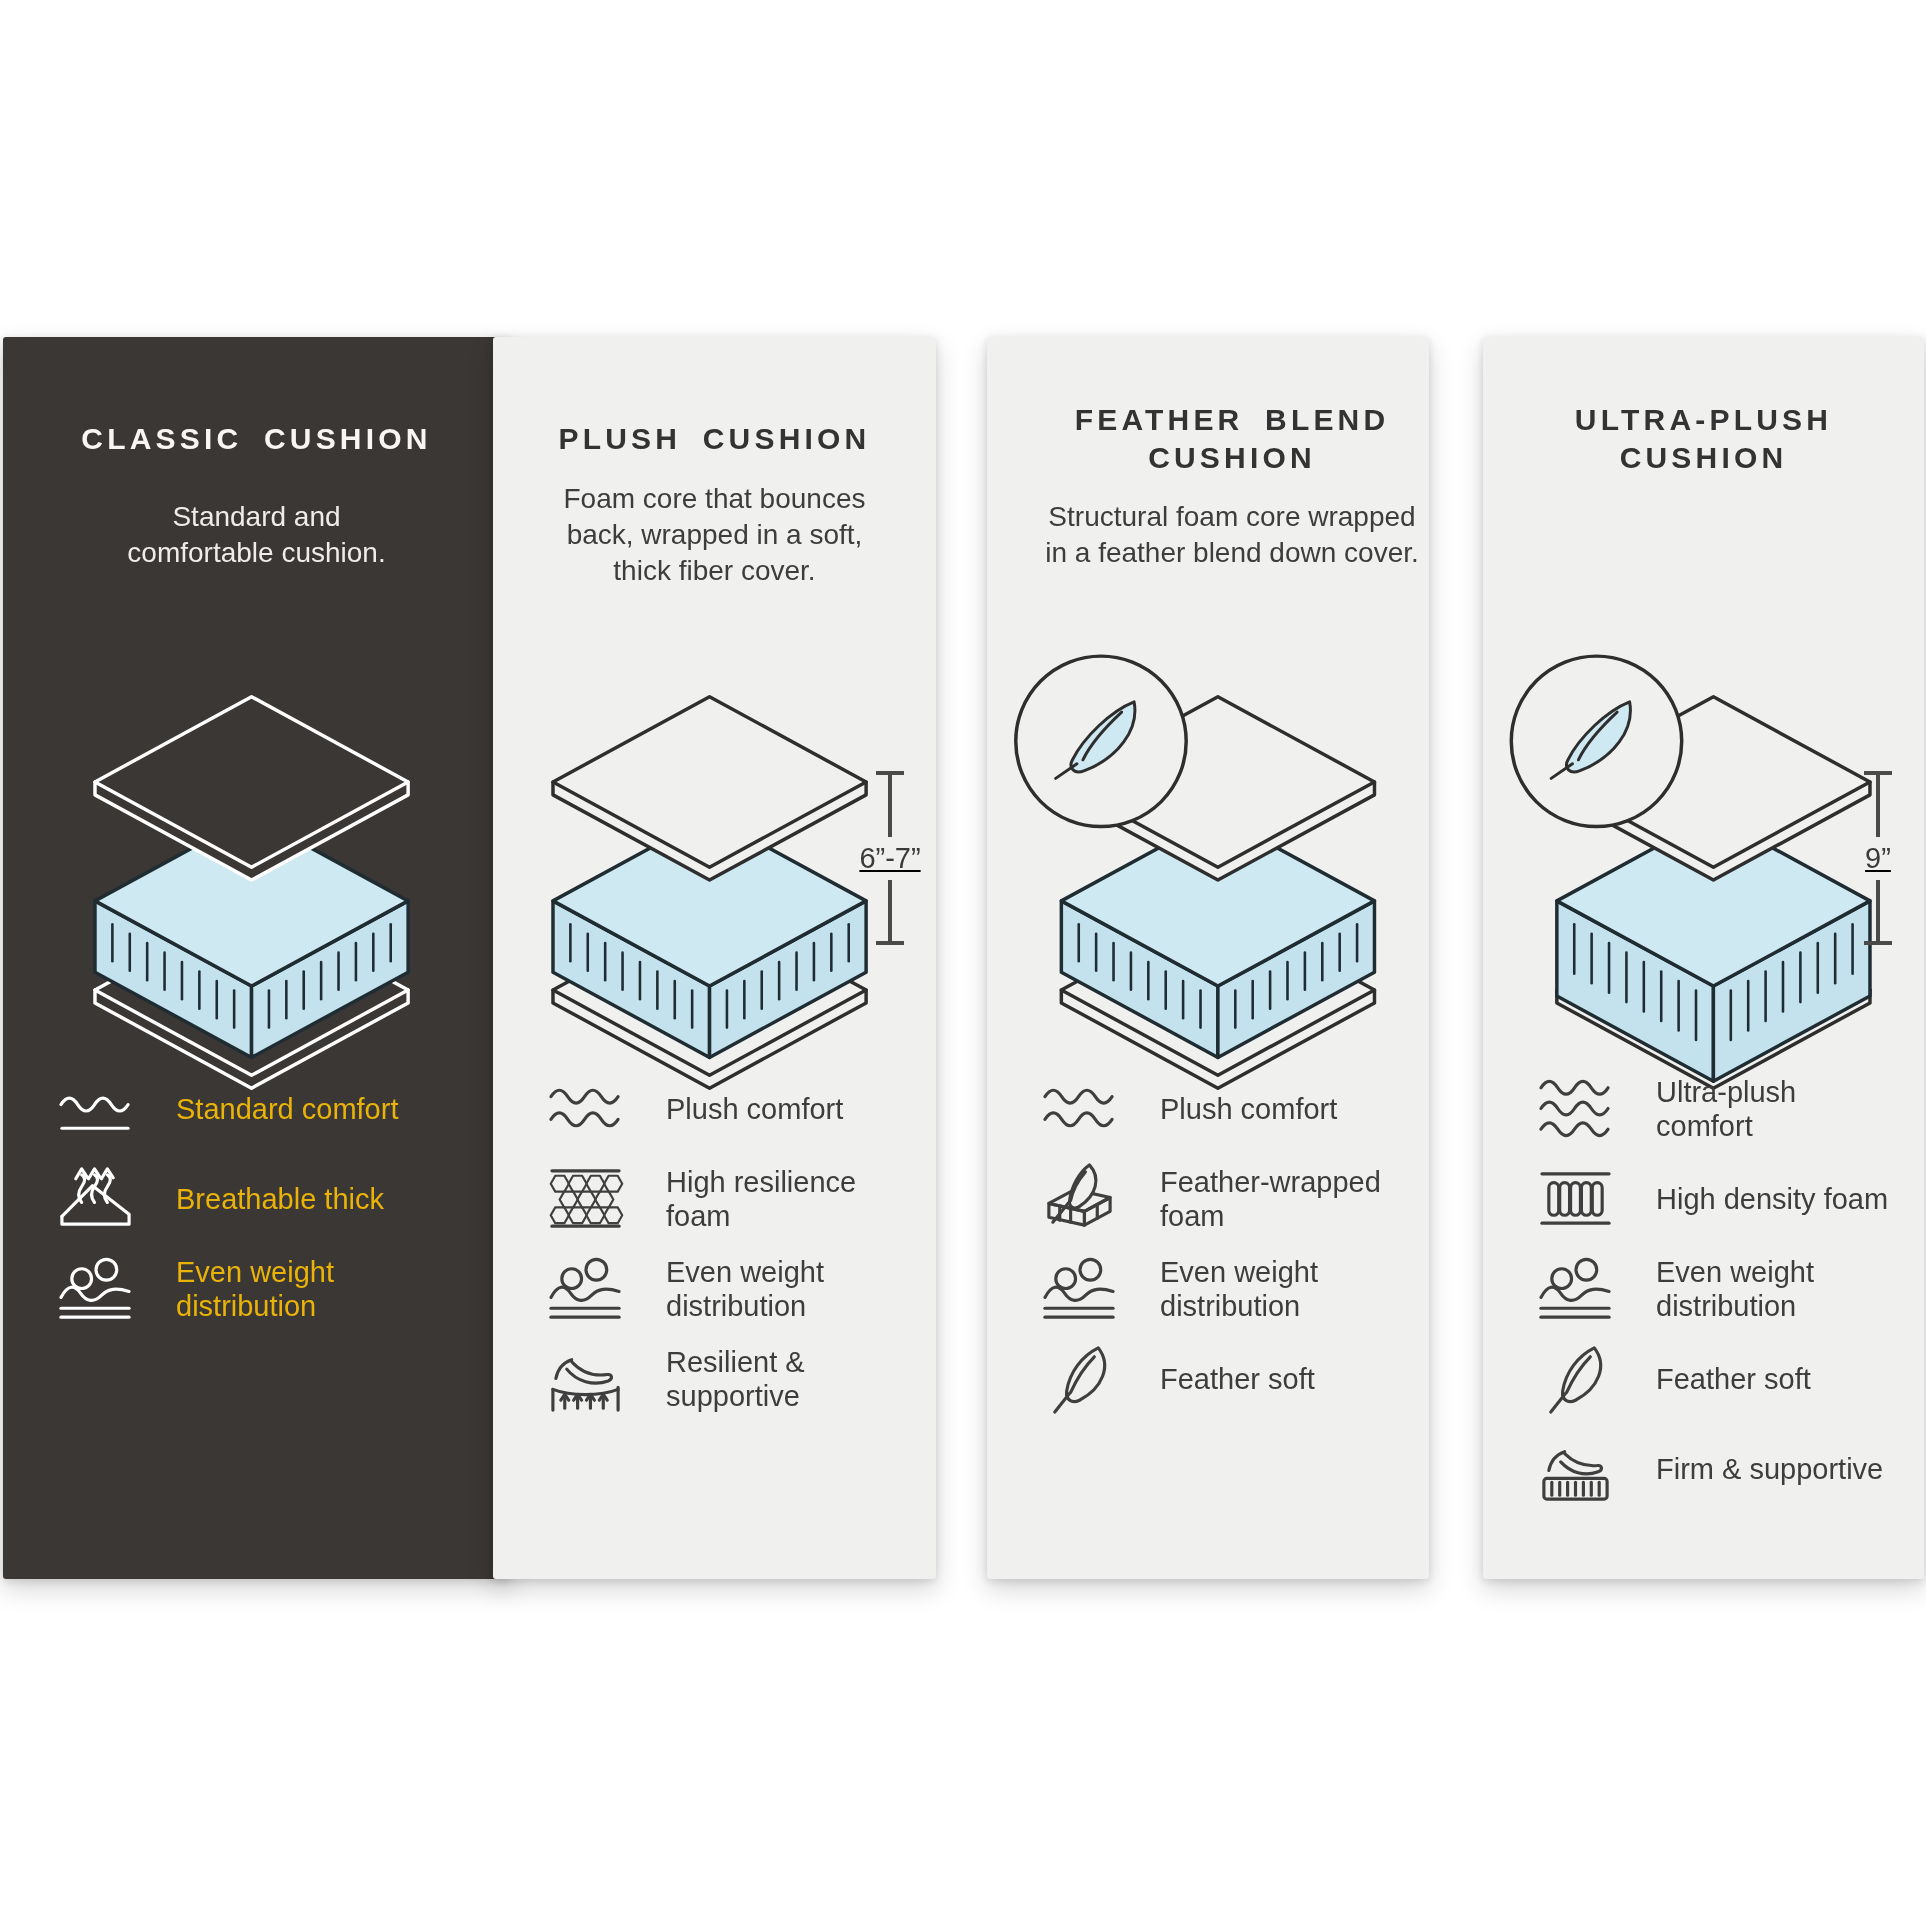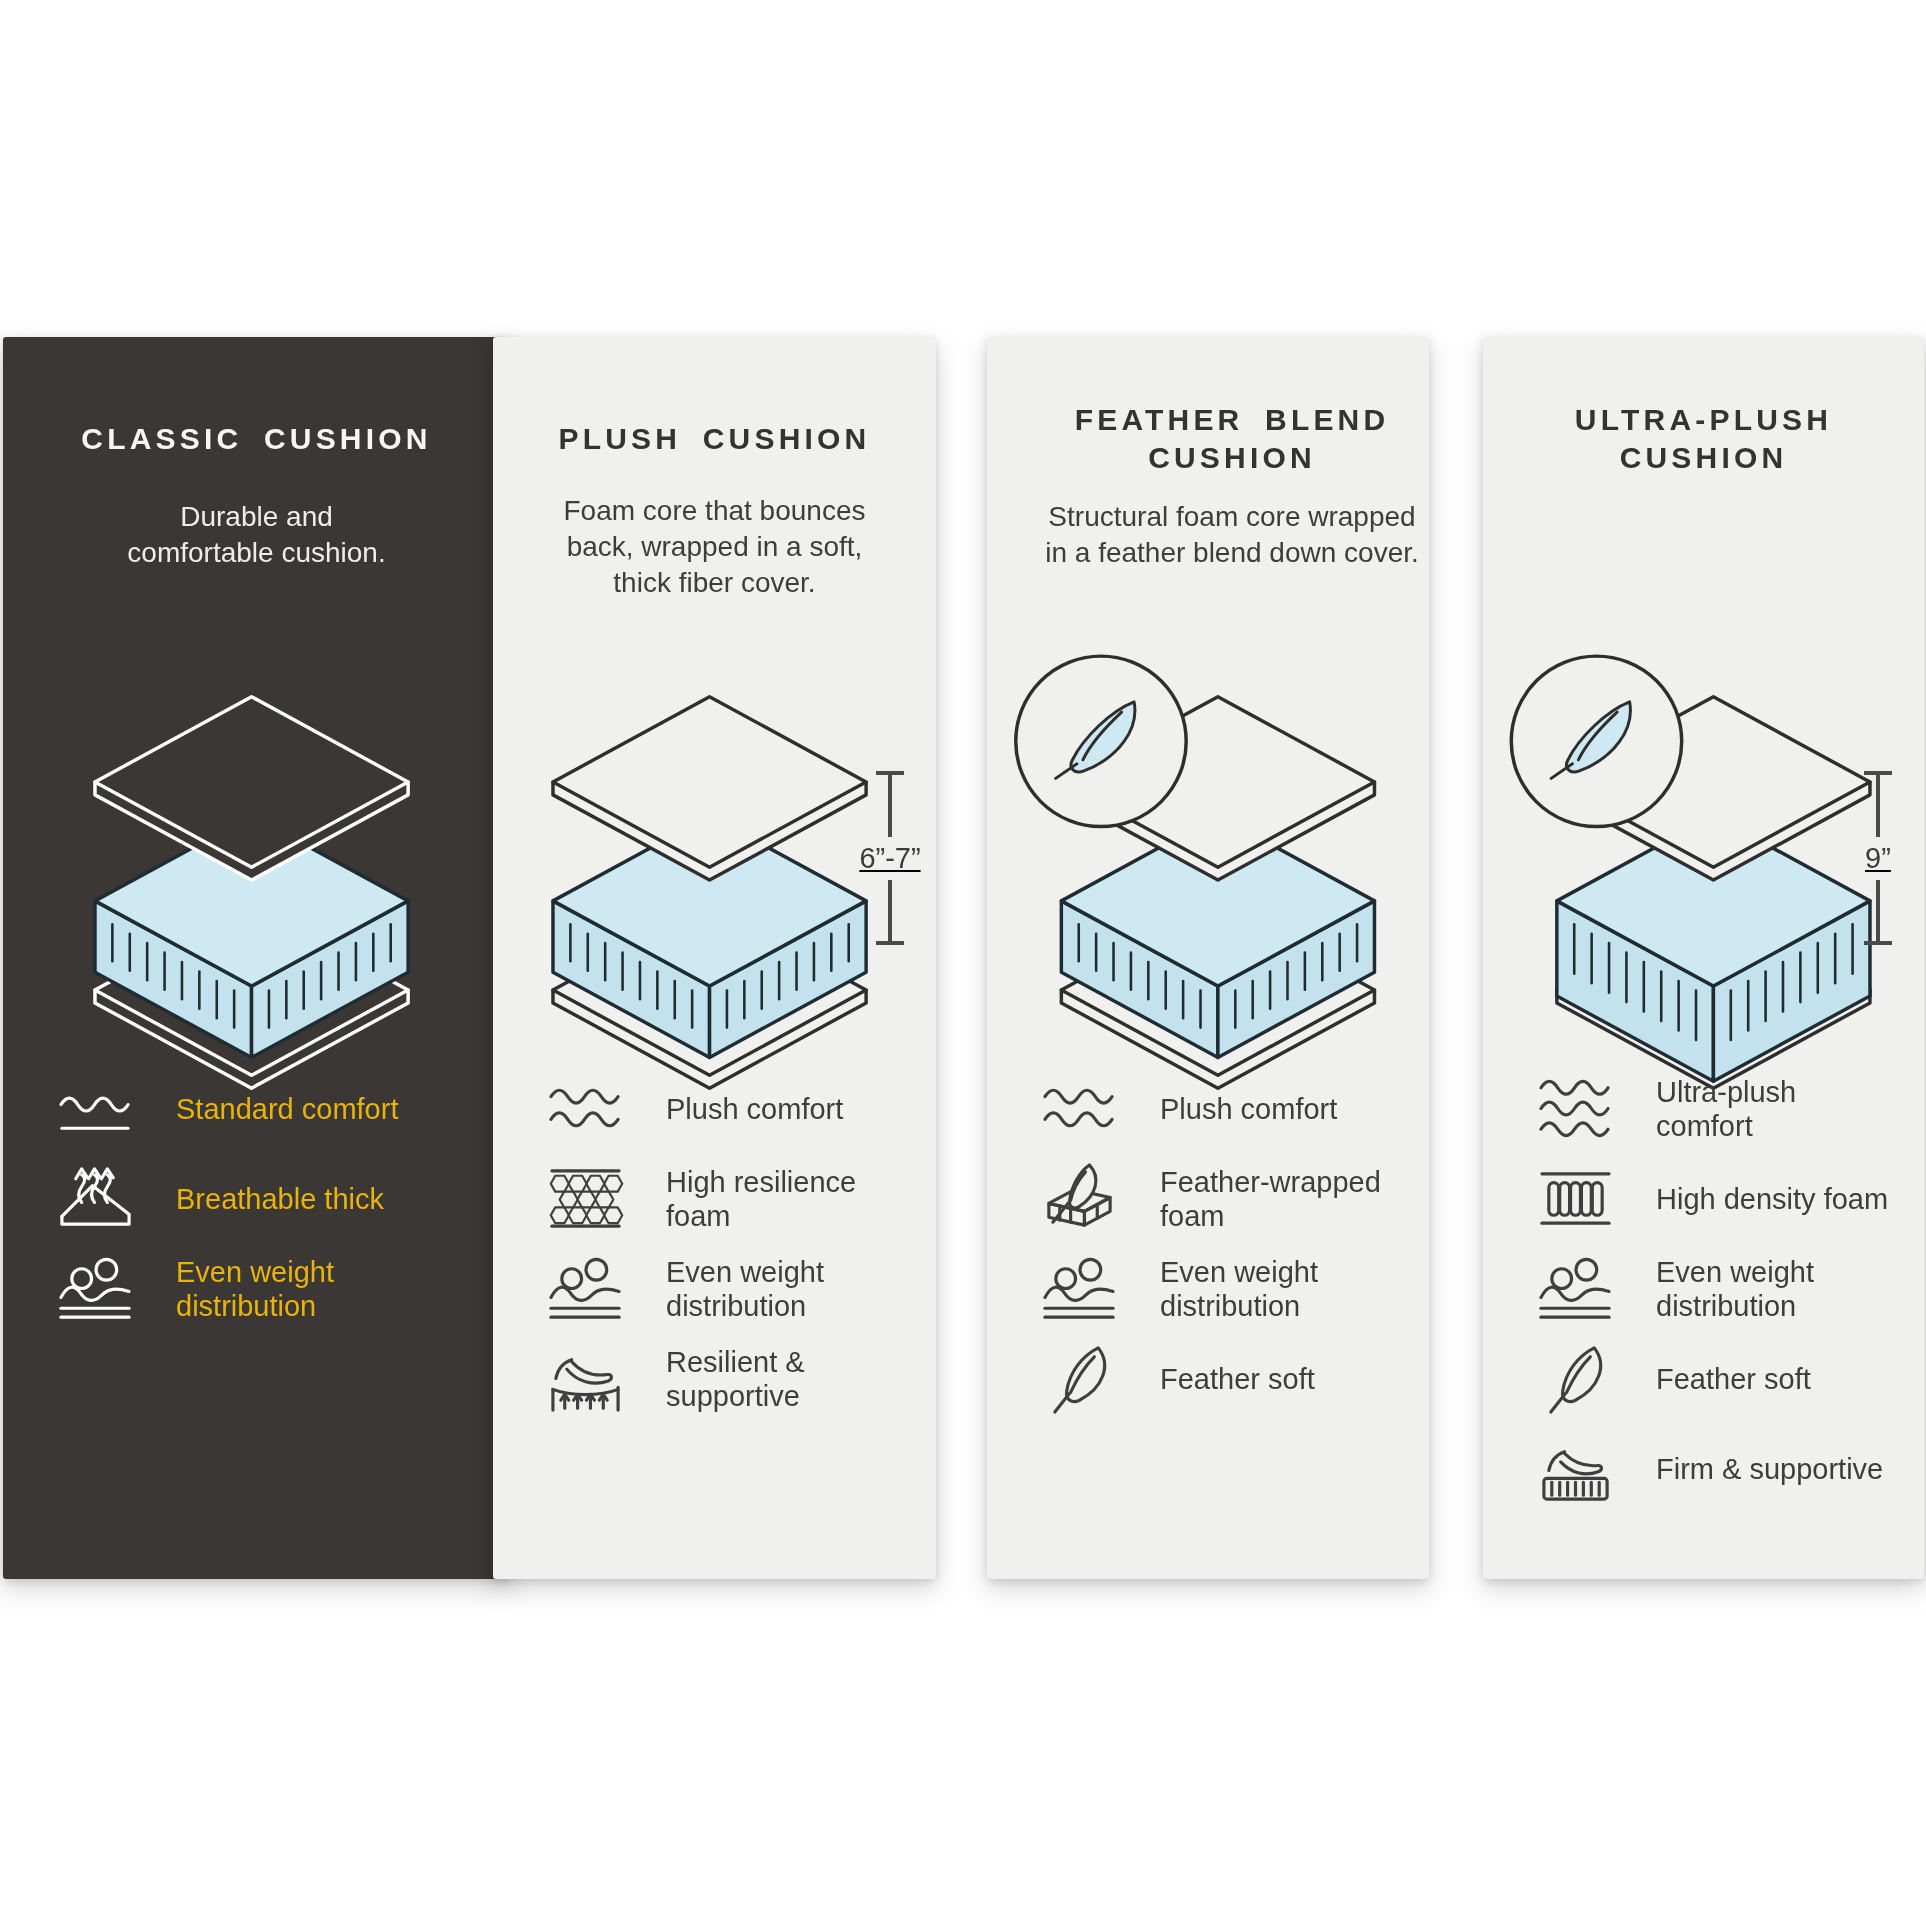--- a/index.html
+++ b/index.html
@@ -42,21 +42,21 @@
   .panel.light .ftext{color:#3d3d3d;}
 </style>
 </head>
 <body>
 
 <div class="canvas">
 
   <section class="panel dark p1" style="background: rgb(58, 55, 53);">
     <h2 class="panel-title">CLASSIC CUSHION</h2>
     <div class="desc-wrap">
-      <p class="desc">Durable and comfortable cushion.</p>
+      <p class="desc">Standard and comfortable cushion.</p>
     </div>
     <div class="illo">
         <div class="stack"><svg viewBox="0 0 440 440" width="100%" height="100%" fill="none" stroke-linejoin="round" stroke-linecap="round">
             <path d="M57,323 L215,237 L373,323 L373,336 L215,422 L57,336 Z" fill="#3a3735" stroke="#ffffff" stroke-width="3.5"></path>
             <path d="M57,323 L215,409 L373,323" stroke="#ffffff" stroke-width="3.5"></path>
             <path d="M57,233 L215,319 L215,391 L57,305 Z" fill="#c3e2ee" stroke="#1f2d33" stroke-width="3.5"></path>
             <path d="M373,233 L215,319 L215,391 L373,305 Z" fill="#c3e2ee" stroke="#1f2d33" stroke-width="3.5"></path>
             <path d="M57,233 L215,147 L373,233 L215,319 Z" fill="#cfe9f3" stroke="#1f2d33" stroke-width="3.5"></path>
             <line x1="74.55555555555556" y1="256.55555555555554" x2="74.55555555555556" y2="293.99555555555554" stroke="#1f2d33" stroke-width="2.6"></line>
             <line x1="232.55555555555554" y1="323.44444444444446" x2="232.55555555555554" y2="360.88444444444445" stroke="#1f2d33" stroke-width="2.6"></line>
@@ -105,21 +105,21 @@
               <circle cx="51" cy="21" r="10.5"></circle>
               <path d="M5,49 c7,-13 14,-13 20,-4 c6,9 14,9 21,2 c7,-7 15,-8 28,-4"></path>
               <line x1="5" y1="60" x2="74" y2="60"></line>
               <line x1="5" y1="69" x2="74" y2="69"></line>
             </svg></span>
           <span class="ftext">Even weight distribution</span>
         </li>
       </ul>
   </section>
 
-  <section class="panel light p2" style="background: rgb(240, 240, 238); gap: 12px;">
+  <section class="panel light p2" style="background: rgb(240, 240, 238);">
     <h2 class="panel-title">PLUSH CUSHION</h2>
     <div class="desc-wrap">
       <p class="desc">Foam core that bounces back, wrapped in a soft, thick fiber cover.</p>
     </div>
     <div class="illo">
         <div class="stack"><svg viewBox="0 0 440 440" width="100%" height="100%" fill="none" stroke-linejoin="round" stroke-linecap="round">
             <path d="M57,323 L215,237 L373,323 L373,336 L215,422 L57,336 Z" fill="#f0f0ee" stroke="#2e2e2e" stroke-width="3.5"></path>
             <path d="M57,323 L215,409 L373,323" stroke="#2e2e2e" stroke-width="3.5"></path>
             <path d="M57,233 L215,319 L215,391 L57,305 Z" fill="#c3e2ee" stroke="#1f2d33" stroke-width="3.5"></path>
             <path d="M373,233 L215,319 L215,391 L373,305 Z" fill="#c3e2ee" stroke="#1f2d33" stroke-width="3.5"></path>

